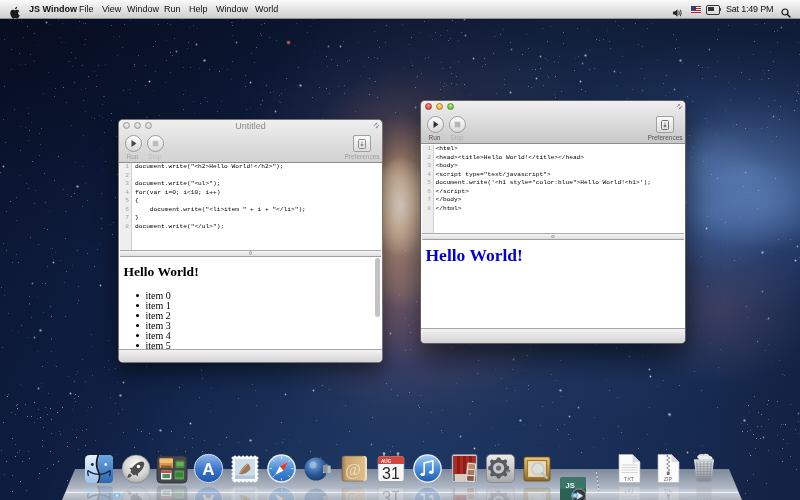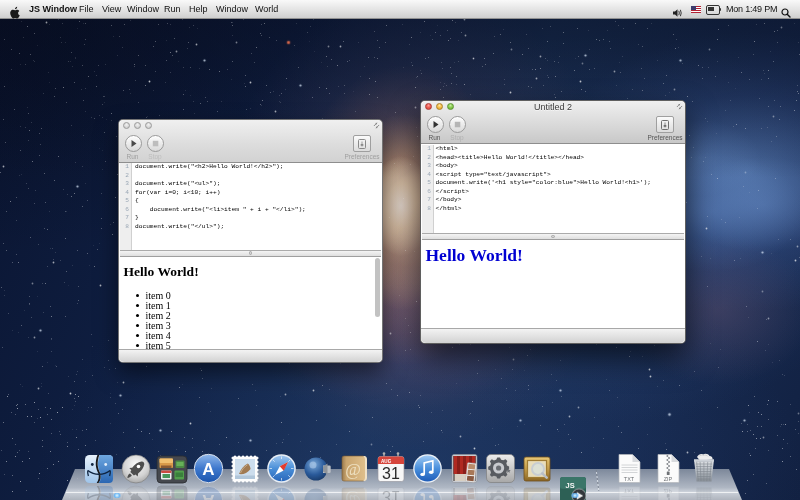--- a/index.html
+++ b/index.html
@@ -90,32 +90,33 @@
   <div class="mi" style="left:255px">World</div>
   <svg class="mi" style="left:673px;top:4px" width="11" height="10" viewBox="0 0 11 10">
       <path fill="#222" d="M0 3.5h2l2.5-2.2v7.4L2 6.5H0z"></path>
       <path stroke="#222" stroke-width="0.9" fill="none" d="M5.8 2.8q1 2.2 0 4.4M7.4 1.8q1.6 3.2 0 6.4"></path>
     </svg>
   <div class="mi" style="left:691px;top:5.5px;width:10px;height:7px;background:linear-gradient(#b22234 0 14%,#fff 14% 28%,#b22234 28% 42%,#fff 42% 56%,#b22234 56% 70%,#fff 70% 84%,#b22234 84%);"></div>
   <div class="mi" style="left:691px;top:5.5px;width:5px;height:4px;background:#3c3b6e;"></div>
   <div class="mi" style="left:706px;top:5px;width:12px;height:8px;border:1px solid #333;border-radius:2px;"></div>
   <div class="mi" style="left:708px;top:7px;width:6px;height:4px;background:#333;"></div>
   <div class="mi" style="left:719.5px;top:7.5px;width:1.5px;height:3px;background:#333;border-radius:0 1px 1px 0;"></div>
-  <div class="mi" style="left:726px;font-size:9px;letter-spacing:-0.2px">Mon 1:49 PM</div>
+  <div class="mi" style="left:726px;font-size:9px;letter-spacing:-0.2px">Sat 1:49 PM</div>
   <svg class="mi" style="left:781px;top:4px" width="10" height="10" viewBox="0 0 10 10">
       <circle cx="4" cy="4" r="3" fill="none" stroke="#111" stroke-width="1.2"></circle>
       <path d="M6.2 6.2L9 9" stroke="#111" stroke-width="1.4" stroke-linecap="round"></path>
     </svg>
 </div>
 
 <div class="win win1" style="left:118px;top:119px;width:263px;height:242px;border:1px solid rgba(70,70,70,0.75);box-shadow:0 10px 22px rgba(0,0,0,0.5);">
   <div class="hdr"></div>
   <div class="tl r" style="background:radial-gradient(circle at 50% 35%, #f2f2f2, #d6d6d6 60%, #c2c2c2);border-color:#9b9b9b;"></div>
   <div class="tl y" style="background:radial-gradient(circle at 50% 35%, #f2f2f2, #d6d6d6 60%, #c2c2c2);border-color:#9b9b9b;"></div>
   <div class="tl g" style="background:radial-gradient(circle at 50% 35%, #f2f2f2, #d6d6d6 60%, #c2c2c2);border-color:#9b9b9b;"></div>
+  <div class="ttl">Untitled</div>
   <svg class="grip" viewBox="0 0 8 8">
       <path d="M1 4.6L4.6 1M3.4 7L7 3.4" stroke="#777" stroke-width="1.1" fill="none"></path>
       <path d="M4.8 0.8L2.4 1.2 4.4 3.2zM3.2 7.2l2.4-0.4L3.6 4.8z" fill="#777"></path>
     </svg>
   <div class="tbtn" style="left:5.5px;">
       <svg class="gly" viewBox="0 0 15 15">
         <path d="M5.5 4l5 3.5-5 3.5z" fill="#4a4a4a"></path>
       </svg>
     </div>
   <div class="tlab" style="left:-1.5px;width:30px;color:#9f9f9f;">Run</div>
@@ -161,21 +162,20 @@
     <div class="sthumb" style="right:1px;top:0.5px;height:59px;"></div>
   </div>
   <div class="bbar"></div>
 </div>
 
 <div class="win win2" style="left:420px;top:100px;width:264px;height:242px;border:1px solid rgba(55,55,55,0.8);box-shadow:0 14px 30px rgba(0,0,0,0.6);">
   <div class="hdr"></div>
   <div class="tl r"></div>
   <div class="tl y"></div>
   <div class="tl g"></div>
-  <div class="ttl">Untitled 2</div>
   <svg class="grip" viewBox="0 0 8 8">
       <path d="M1 4.6L4.6 1M3.4 7L7 3.4" stroke="#6f6f6f" stroke-width="1" fill="none"></path>
       <path d="M4.6 1l-2.2 0.4L4.2 3.2zM3.4 7l2.2-0.4L4 4.8z" fill="#6f6f6f"></path>
     </svg>
   <div class="tbtn" style="left:5.5px;">
       <svg class="gly" viewBox="0 0 15 15">
         <path d="M5.5 4l5 3.5-5 3.5z" fill="#333"></path>
       </svg>
     </div>
   <div class="tlab" style="left:-1.5px;width:30px;color:#555;">Run</div>

